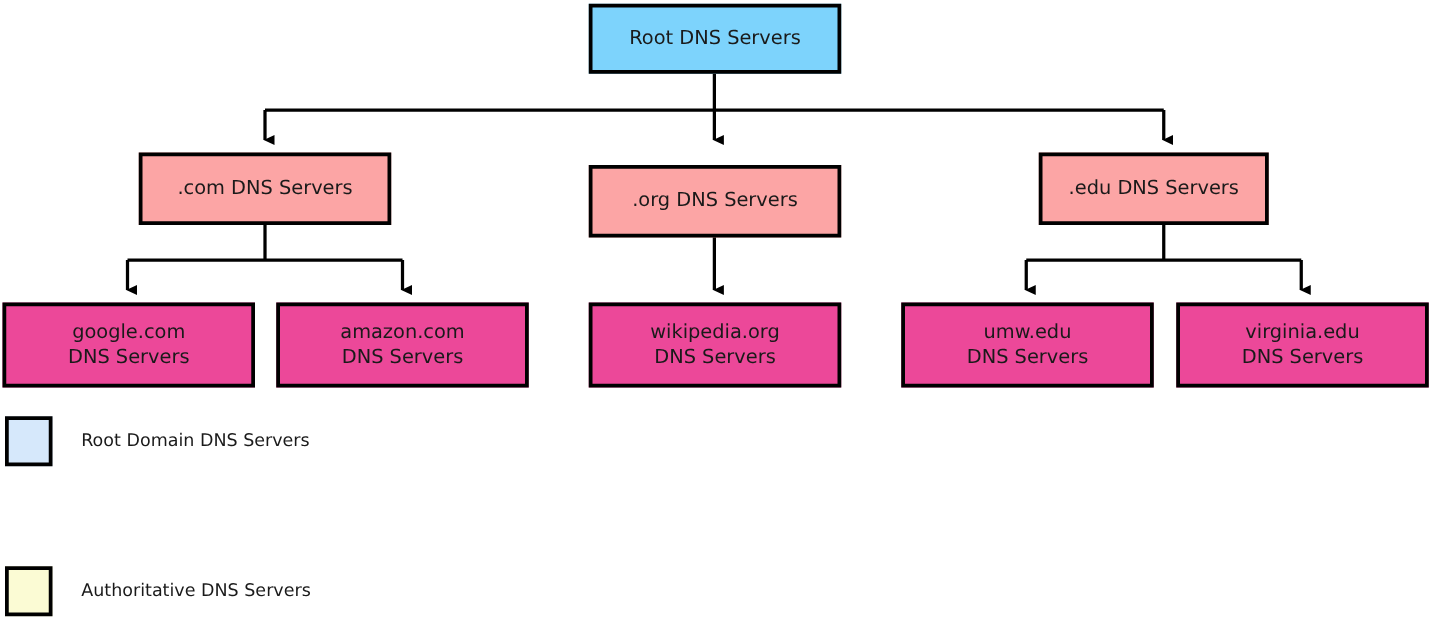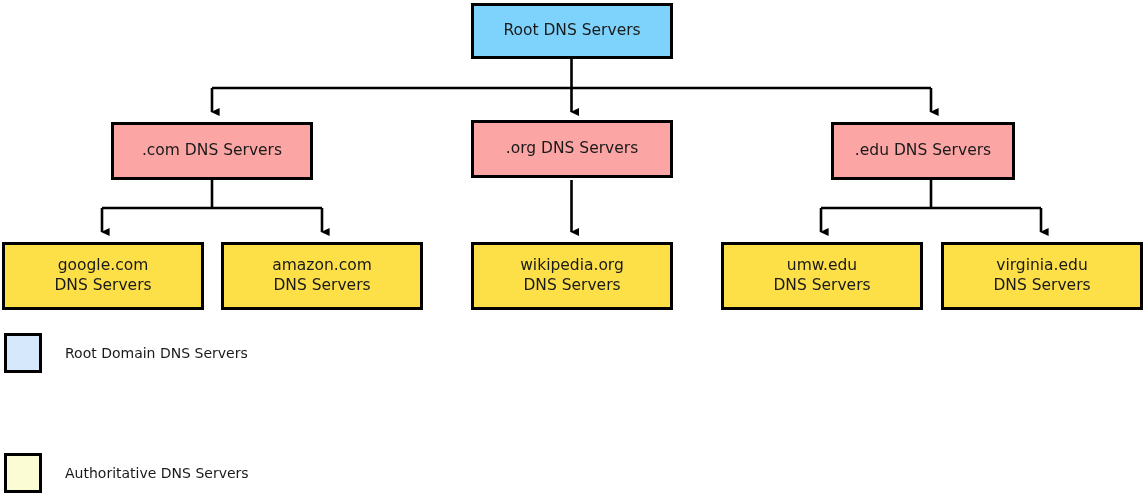--- a/index.html
+++ b/index.html
@@ -35,21 +35,21 @@
     justify-content: center;
     text-align: center;
     line-height: 1.28;
     color: #1a1a1a;
     font-size: 15.5px;
     font-family: "DejaVu Sans", sans-serif;
     z-index: 2;
   }
   .node-root   { background: #7dd3fc; }
   .node-tld    { background: #fca5a5; }
-  .node-auth   { background: #fde047; }
+  .node-auth   { background: #ec4899; }
   .node-label { display: block; white-space: pre-line; }
 
   .legend-row {
     position: absolute;
     display: flex;
     align-items: center;
     z-index: 2;
   }
   .legend-swatch {
     box-sizing: border-box;
@@ -118,21 +118,21 @@
   </svg>
 
   <div class="node node-root" style="left:471px; top:3px; width:202px; height:56px;">
     <span class="node-label">Root DNS Servers</span>
   </div>
 
   <div class="node node-tld" style="left:111px; top:122px; width:202px; height:58px;">
     <span class="node-label">.com DNS Servers</span>
   </div>
 
-  <div class="node node-tld" style="left:471px; top:120px; width:202px; height:58px;">
+  <div class="node node-tld" style="left:471px; top:132px; width:202px; height:58px;">
     <span class="node-label">.org DNS Servers</span>
   </div>
 
   <div class="node node-tld" style="left:831px; top:122px; width:184px; height:58px;">
     <span class="node-label">.edu DNS Servers</span>
   </div>
 
   <div class="node node-auth" style="left:2px; top:242px; width:202px; height:68px;">
     <span class="node-label">google.com
 DNS Servers</span>

